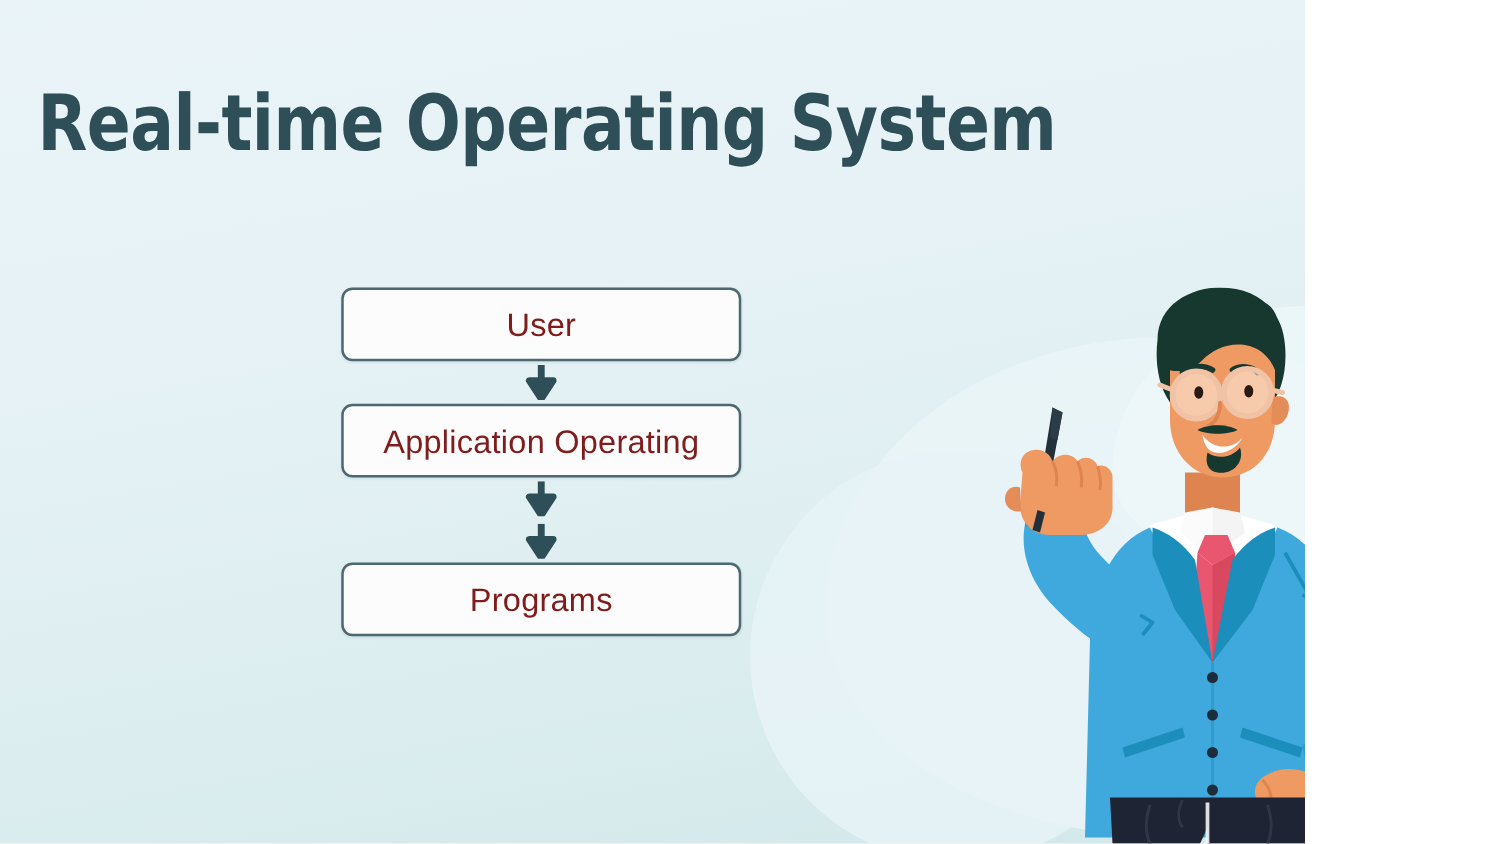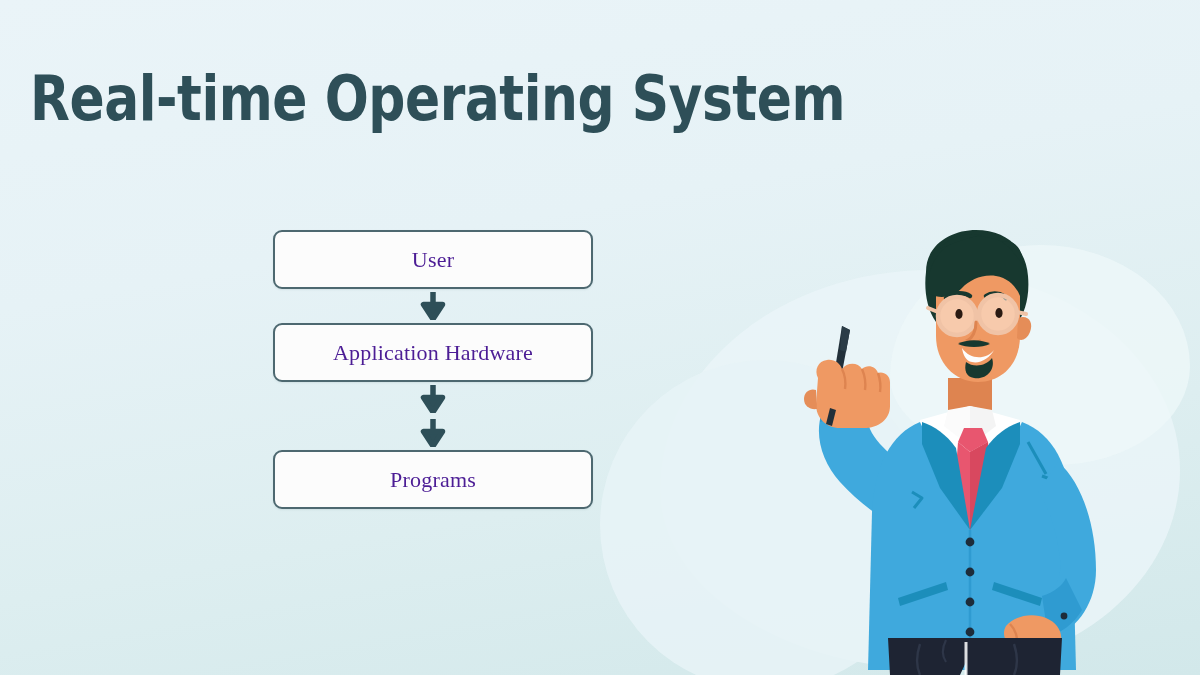--- a/index.html
+++ b/index.html
@@ -3,21 +3,21 @@
 <meta charset="utf-8">
 <style>
   * { margin:0; padding:0; box-sizing:border-box; }
   html, body {
     width:1200px; height:675px;
     font-family:"Liberation Sans", sans-serif;
     overflow:hidden;
   }
   #stage {
     position:relative;
-    width:1200px; height:675px;
+    width:1044px; height:675px;
     background:linear-gradient(170deg,#eaf4f8 0%,#e6f2f6 35%,#ddeef0 68%,#d2e8ea 100%);
     overflow:hidden;
   }
 
   
   .blob-a {
     position:absolute;
     left:660px; top:270px;
     width:520px; height:400px;
     background:#eaf5f8;
@@ -67,23 +67,23 @@
     height:59px;
     background:#fcfcfc;
     border:2px solid #4d6870;
     border-radius:9px;
     display:flex;
     align-items:center;
     justify-content:center;
     box-shadow:0 1px 2px rgba(60,90,100,.10);
   }
   .node-label {
-    font-size:22px;
-    color:#4c1d95;
-    font-family:Liberation Serif, serif;
+    font-size:26px;
+    color:#7f1d1d;
+    font-family:Liberation Sans, sans-serif;
     letter-spacing:.2px;
     line-height:1;
   }
   .arrow-wrap {
     height:34px;
     display:flex;
     align-items:center;
     justify-content:center;
   }
   .arrow-wrap svg { display:block; }
@@ -113,21 +113,21 @@
       <span class="node-label">User</span>
     </div>
 
     <div class="arrow-wrap">
       <svg width="26" height="28" viewBox="0 0 26 28">
         <path d="M13 0 L13 14 M13 27 L3.5 12.5 L22.5 12.5 Z" fill="#2e4f58" stroke="#2e4f58" stroke-width="5.5" stroke-linejoin="round"></path>
       </svg>
     </div>
 
     <div class="node">
-      <span class="node-label">Application Hardware</span>
+      <span class="node-label">Application Operating</span>
     </div>
 
     <div class="arrow-wrap">
       <svg width="26" height="28" viewBox="0 0 26 28">
         <path d="M13 0 L13 14 M13 27 L3.5 12.5 L22.5 12.5 Z" fill="#2e4f58" stroke="#2e4f58" stroke-width="5.5" stroke-linejoin="round"></path>
       </svg>
     </div>
 
 
     <div class="arrow-wrap">

